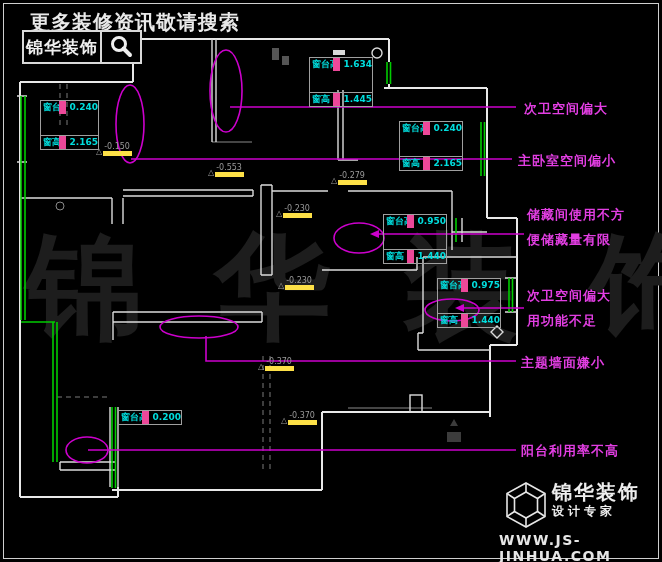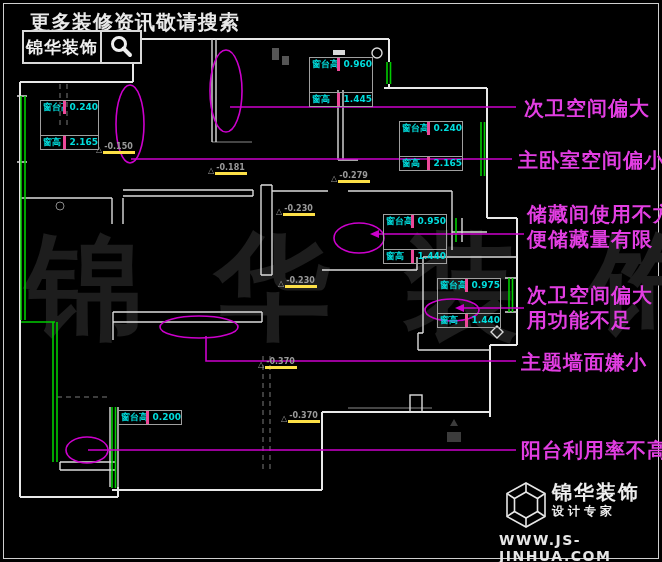--- a/index.html
+++ b/index.html
@@ -17,40 +17,40 @@
            display:flex;align-items:stretch;z-index:6;background:#000;}
   .logoBrand{flex:1;display:flex;align-items:center;justify-content:center;
              color:#efefef;font-size:17px;font-weight:bold;letter-spacing:1px;}
   .logoSearch{width:38px;border-left:2px solid #d9d9d9;display:flex;align-items:center;justify-content:center;}
   
   svg.plan{left:0;top:0;z-index:2;}
   
   .mbox{z-index:4;border:1px solid #9f9f9f;color:#00dede;font-size:9px;font-weight:bold;line-height:12px;}
   .mrow{display:flex;height:13px;}
   .mrow + .mrow{border-top:1px solid #9f9f9f;margin-top:21px;}
-  .mlab{width:32px;padding-left:2px;border-right:3px solid #ec4899;white-space:nowrap;overflow:hidden;}
+  .mlab{width:32px;padding-left:2px;border-right:7px solid #ec4899;white-space:nowrap;overflow:hidden;}
   .mval{flex:1;padding-left:4px;white-space:nowrap;}
   .b1{left:40px;top:100px;width:57px;}
   .b2{left:309px;top:57px;width:62px;}
   .b3{left:399px;top:121px;width:62px;}
   .b4{left:383px;top:214px;width:62px;}
   .b5{left:437px;top:278px;width:62px;}
   .b6{left:118px;top:410px;width:62px;}
   
-  .callout{z-index:5;color:#e23ee2;font-size:20px;font-weight:bold;letter-spacing:1px;line-height:25px;white-space:nowrap;}
+  .callout{z-index:5;color:#e23ee2;font-size:13px;font-weight:bold;letter-spacing:1px;line-height:25px;white-space:nowrap;}
   .c1{left:524px;top:96px;}
   .c2{left:518px;top:148px;}
   .c3{left:527px;top:202px;}
   .c4{left:527px;top:283px;}
   .c5{left:521px;top:350px;}
   .c6{left:521px;top:438px;}
   
   .lvl{z-index:3;color:#9a9a9a;font-size:8px;line-height:9px;display:flex;align-items:flex-end;}
   .lvl .tri{font-size:8px;margin-right:1px;}
-  .lvl .val{border-bottom:3px solid #fde047;padding:0 2px 0 1px;font-weight:bold;}
+  .lvl .val{border-bottom:5px solid #fde047;padding:0 2px 0 1px;}
   .m1{left:96px;top:142px;}  .m2{left:208px;top:163px;}
   .m3{left:331px;top:171px;} .m4{left:276px;top:204px;}
   .m5{left:278px;top:276px;} .m6{left:258px;top:357px;}
   .m7{left:281px;top:411px;}
   
   .fIcon{left:503px;top:480px;z-index:6;}
   .fBrand{left:552px;top:479px;font-size:20px;font-weight:bold;color:#ededed;letter-spacing:2px;z-index:6;}
   .fTag{left:552px;top:503px;font-size:12px;font-weight:bold;color:#ededed;letter-spacing:4px;z-index:6;}
   .fSite{left:499px;top:532px;font-size:14px;font-weight:bold;color:#e6e6e6;letter-spacing:1.5px;z-index:6;}
 </style>
@@ -151,21 +151,21 @@
       <span class="mval">0.240</span>
     </div>
   <div class="mrow">
       <span class="mlab">窗高</span>
       <span class="mval">2.165</span>
     </div>
 </div>
 <div class="abs mbox b2">
   <div class="mrow">
       <span class="mlab">窗台高</span>
-      <span class="mval">0.960</span>
+      <span class="mval">1.634</span>
     </div>
   <div class="mrow">
       <span class="mlab">窗高</span>
       <span class="mval">1.445</span>
     </div>
 </div>
 <div class="abs mbox b3">
   <div class="mrow">
       <span class="mlab">窗台高</span>
       <span class="mval">0.240</span>
@@ -222,21 +222,21 @@
 <div class="abs callout c6">
   <div>阳台利用率不高</div>
 </div>
 
 <div class="abs lvl m1">
     <span class="tri">△</span>
     <span class="val">-0.150</span>
   </div>
 <div class="abs lvl m2">
     <span class="tri">△</span>
-    <span class="val">-0.181</span>
+    <span class="val">-0.553</span>
   </div>
 <div class="abs lvl m3">
     <span class="tri">△</span>
     <span class="val">-0.279</span>
   </div>
 <div class="abs lvl m4">
     <span class="tri">△</span>
     <span class="val">-0.230</span>
   </div>
 <div class="abs lvl m5">

